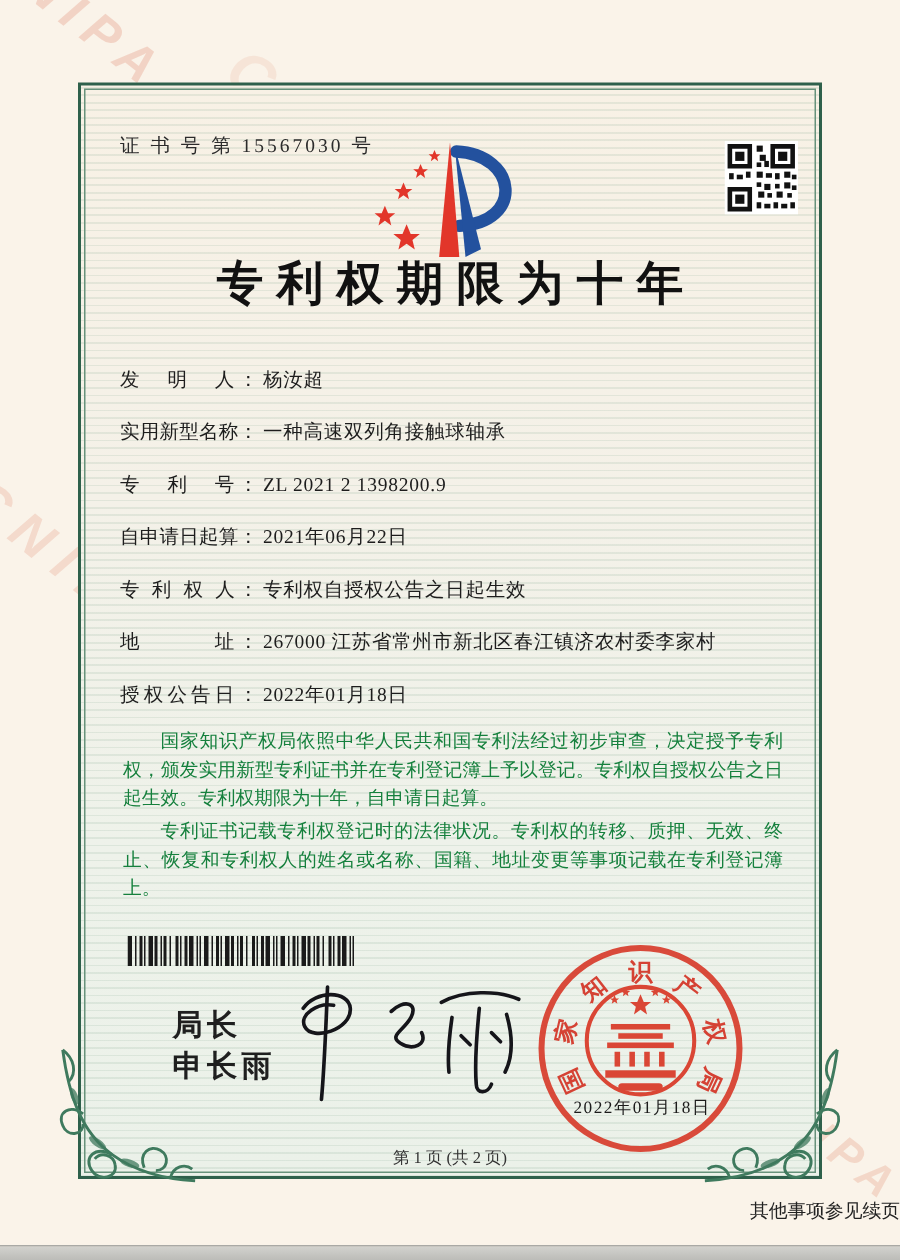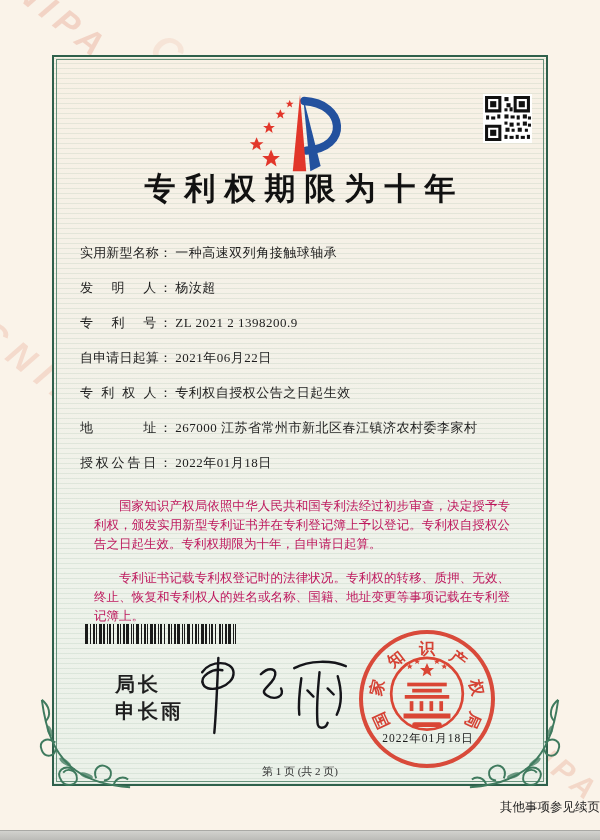--- a/index.html
+++ b/index.html
@@ -41,21 +41,21 @@
 
   
   .fields{position:absolute;left:80px;top:243px;right:70px;display:flex;flex-direction:column;gap:16px;z-index:5;}
   .field-row{position:relative;font-size:13px;color:#1d1d1d;line-height:19px;white-space:nowrap;}
   .flabel{display:inline-block;width:92px;text-align:justify;text-align-last:justify;vertical-align:top;}
   .fvalue{letter-spacing:.5px;}
   .grant-right{position:absolute;left:233px;top:0;}
 
   
   .body-text{position:absolute;left:78px;top:481px;width:448px;z-index:5;}
-  .body-text p{margin:16px;font-size:12.5px;line-height:1.5;text-indent:2em;text-align:justify;color:#be185d;}
+  .body-text p{margin:4px;font-size:12.5px;line-height:1.5;text-indent:2em;text-align:justify;color:#15803d;}
 
   
   .barcode{position:absolute;left:85px;top:624px;width:152px;height:20px;z-index:5;}
 
   
   .signer{position:absolute;left:83px;top:671px;z-index:5;
           font-family:"Liberation Sans","DejaVu Sans",sans-serif;
           font-size:20px;font-weight:700;letter-spacing:3px;color:#1f1f1f;line-height:27px;margin-left:32px;}
   .sig{position:absolute;left:188px;top:652px;width:172px;height:86px;z-index:5;}
 
@@ -121,20 +121,21 @@
       <path d="M62,85 c-4,-10 4,-16 11,-12 c7,4 5,14 -3,14"></path>
       <path d="M80,92 c2,-8 10,-10 15,-6"></path>
     </g>
     <g fill="#3f7a5e" opacity=".75">
       <ellipse cx="30" cy="68" rx="7" ry="2.6" transform="rotate(35 30 68)"></ellipse>
       <ellipse cx="52" cy="82" rx="7" ry="2.6" transform="rotate(18 52 82)"></ellipse>
       <ellipse cx="14" cy="36" rx="6" ry="2.4" transform="rotate(70 14 36)"></ellipse>
     </g>
   </svg>
 
+  <div class="cert-no">证 书 号 第 15567030 号</div>
 
   <svg class="logo" viewBox="0 0 120 80">
     <defs>
       <path id="st" d="M0,-1 L0.294,-0.309 L0.951,-0.309 L0.42,0.118 L0.588,0.809 L0,0.382 L-0.588,0.809 L-0.42,0.118 L-0.951,-0.309 L-0.294,-0.309 Z"></path>
     </defs>
     <path d="M64,10 C104,12 108,56 66,58" fill="none" stroke="#23519e" stroke-width="8" stroke-linecap="round"></path>
     <polygon points="63,6 70,78 80,73" fill="#23519e"></polygon>
     <polygon points="60,4 53,78 66,78" fill="#e2362a"></polygon>
     <use href="#st" transform="translate(50,13) scale(4)" fill="#e2362a"></use>
     <use href="#st" transform="translate(41,23) scale(5)" fill="#e2362a"></use>
@@ -178,26 +179,26 @@
         <rect x="37" y="41" width="4" height="3"></rect>
       <rect x="43" y="40" width="3" height="4"></rect>
         <rect x="44" y="29" width="3" height="3"></rect>
     </g>
   </svg>
 
   <div class="title">专利权期限为十年</div>
 
   <div class="fields">
     <div class="field-row">
+      <span class="flabel">发　明　人：</span>
+      <span class="fvalue">杨汝超</span>
+    </div>
+    <div class="field-row">
       <span class="flabel">实用新型名称：</span>
       <span class="fvalue">一种高速双列角接触球轴承</span>
-    </div>
-    <div class="field-row">
-      <span class="flabel">发　明　人：</span>
-      <span class="fvalue">杨汝超</span>
     </div>
     <div class="field-row">
       <span class="flabel">专　利　号：</span>
       <span class="fvalue">ZL 2021 2 1398200.9</span>
     </div>
     <div class="field-row">
       <span class="flabel">自申请日起算：</span>
       <span class="fvalue">2021年06月22日</span>
     </div>
     <div class="field-row">

